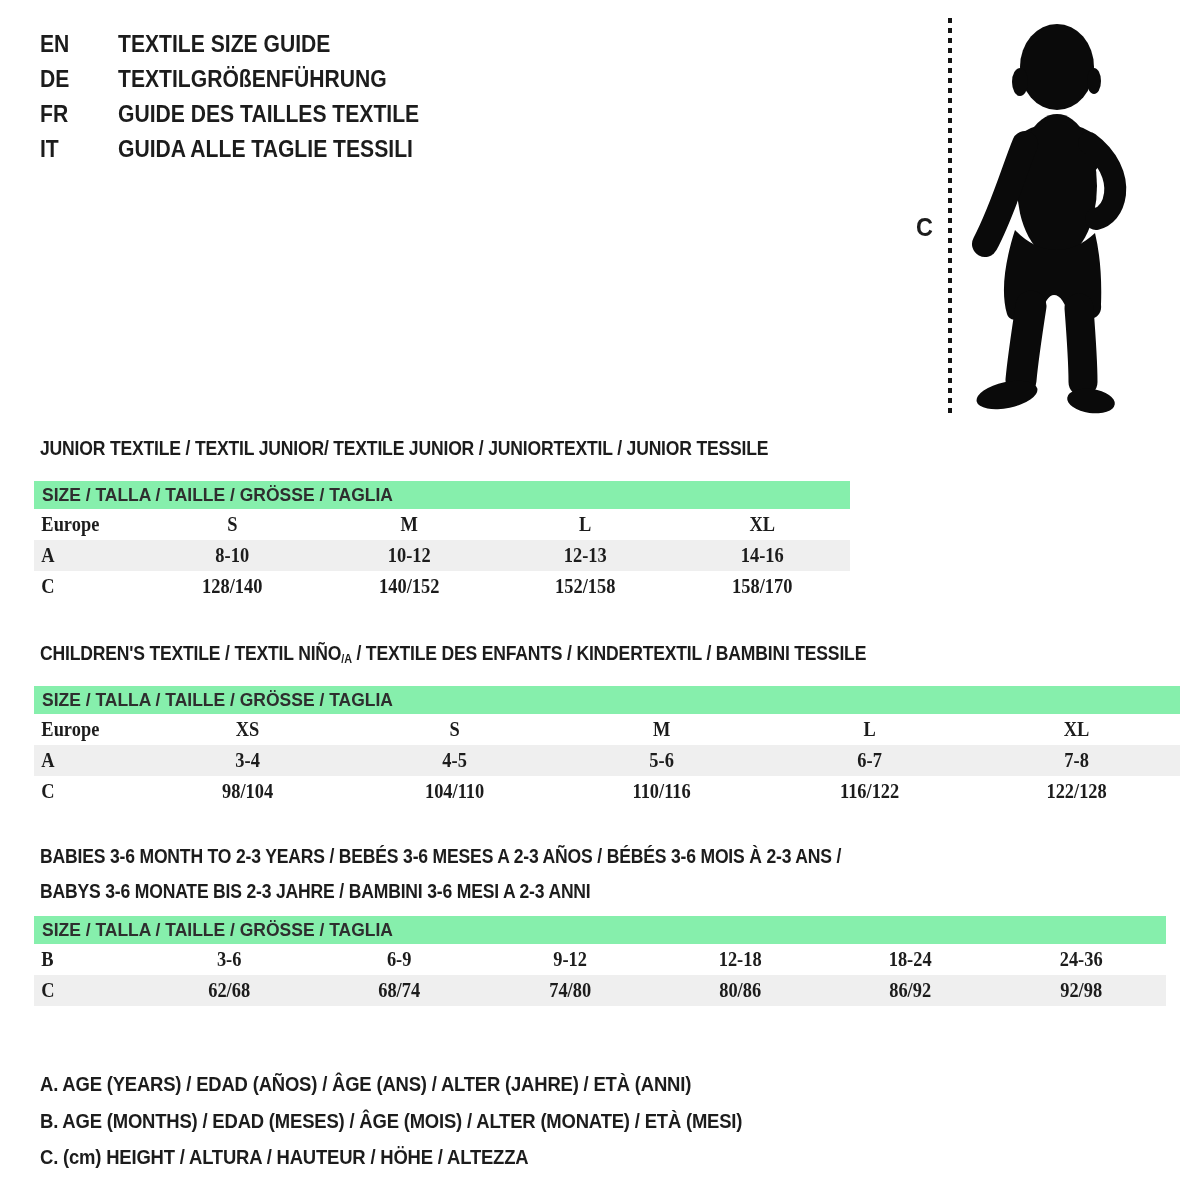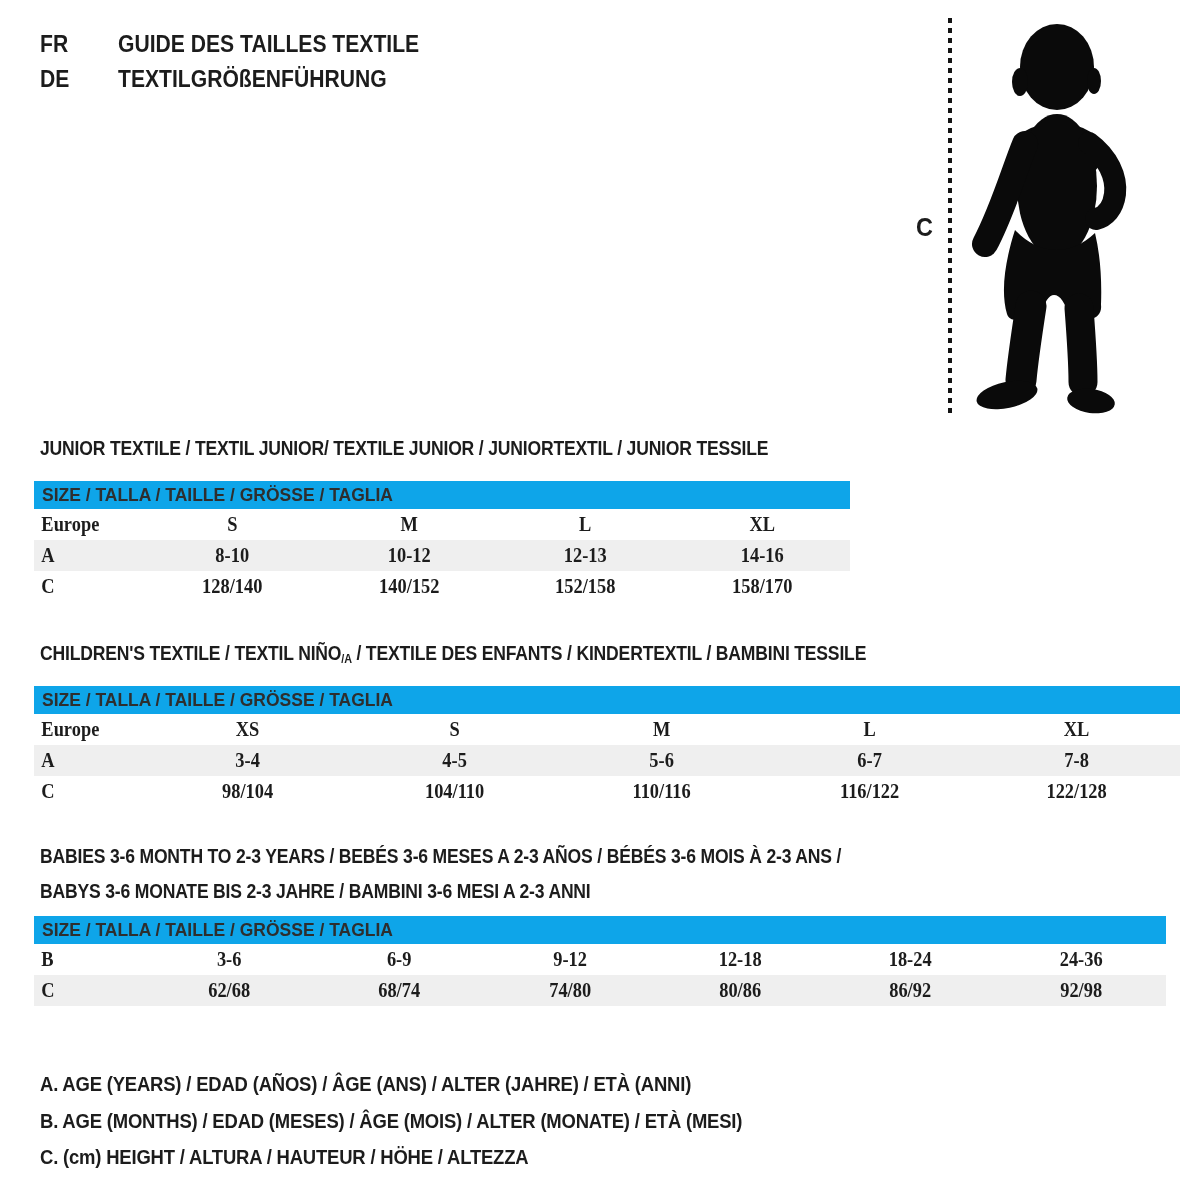--- a/index.html
+++ b/index.html
@@ -38,21 +38,21 @@
   .sec-title {
     position: absolute; font-size: 19.5px; white-space: nowrap;
     transform: scaleX(0.9); transform-origin: left center;
     letter-spacing: -0.2px;
   }
   .sec-title .sub { font-size: 12px; vertical-align: -3px; }
 
   
   .size-table { position: absolute; }
   .size-header {
-    height: 28px; background: #0ea5e9;
+    height: 28px; background: #86efac;
     display: flex; align-items: center; padding-left: 8px;
     color: #2e2e2e;
   }
   .size-header span {
     font-size: 19px; white-space: nowrap;
     transform: scaleX(0.92); transform-origin: left center;
   }
   .trow { display: flex; height: 31px; align-items: center; font-family: Liberation Serif, serif; }
   .trow.shaded { background: #efefef; }
   .tlabel {
@@ -70,26 +70,34 @@
     position: absolute; left: 40px; font-size: 20.5px; white-space: nowrap;
     transform: scaleX(0.9); transform-origin: left center;
     letter-spacing: -0.2px;
   }
 </style>
 </head>
 <body>
 
 <div class="lang-list">
   <div class="lang-row">
+    <span class="lang-code">EN</span>
+    <span class="lang-title">TEXTILE SIZE GUIDE</span>
+  </div>
+  <div class="lang-row">
+    <span class="lang-code">DE</span>
+    <span class="lang-title">TEXTILGRÖßENFÜHRUNG</span>
+  </div>
+  <div class="lang-row">
     <span class="lang-code">FR</span>
     <span class="lang-title">GUIDE DES TAILLES TEXTILE</span>
   </div>
   <div class="lang-row">
-    <span class="lang-code">DE</span>
-    <span class="lang-title">TEXTILGRÖßENFÜHRUNG</span>
+    <span class="lang-code">IT</span>
+    <span class="lang-title">GUIDA ALLE TAGLIE TESSILI</span>
   </div>
 </div>
 
 <div class="measure-line"></div>
 <div class="measure-label">C</div>
 <svg class="toddler-svg" width="172" height="400" viewBox="0 0 172 400" aria-hidden="true">
   <g fill="#0a0a0a" stroke="none">
 
     <ellipse cx="92" cy="49" rx="37" ry="43"></ellipse>
     <ellipse cx="55" cy="64" rx="8" ry="14"></ellipse>

